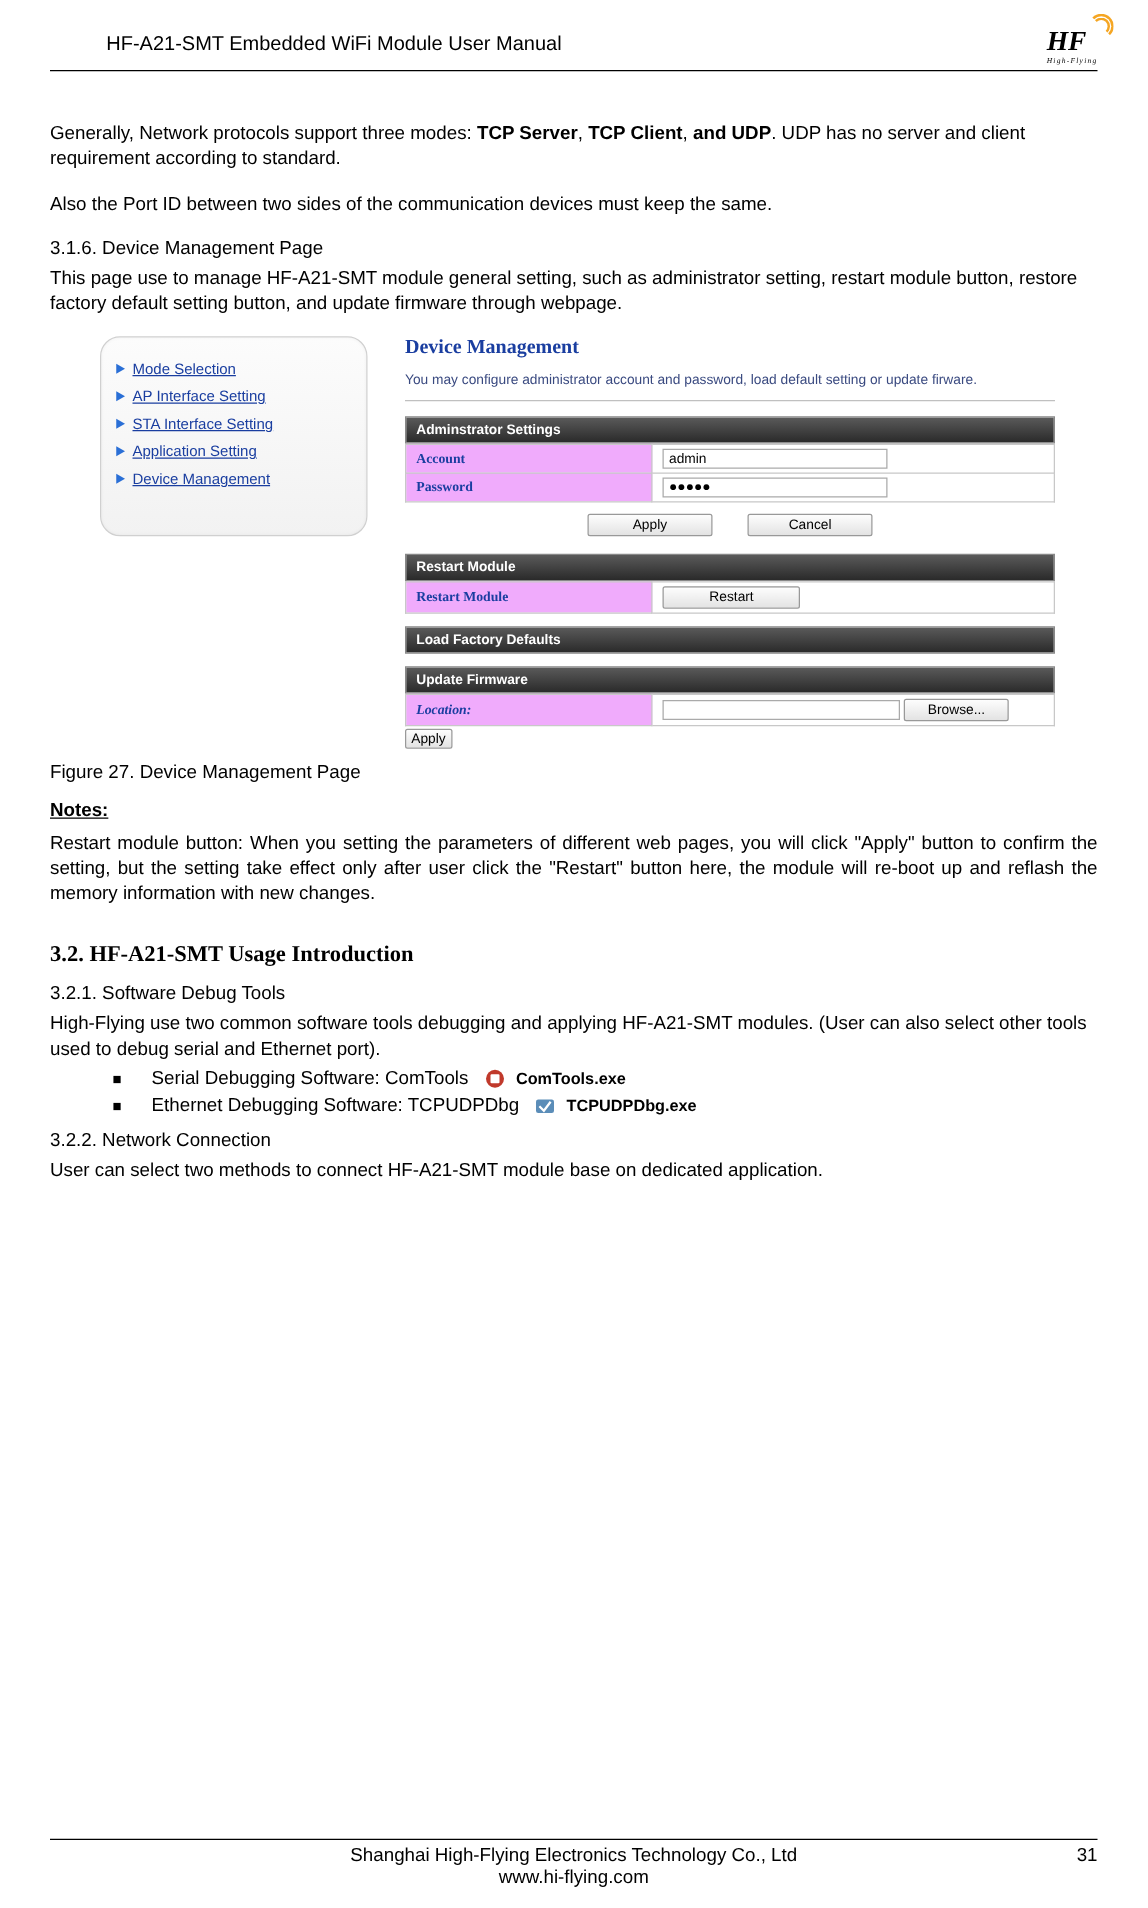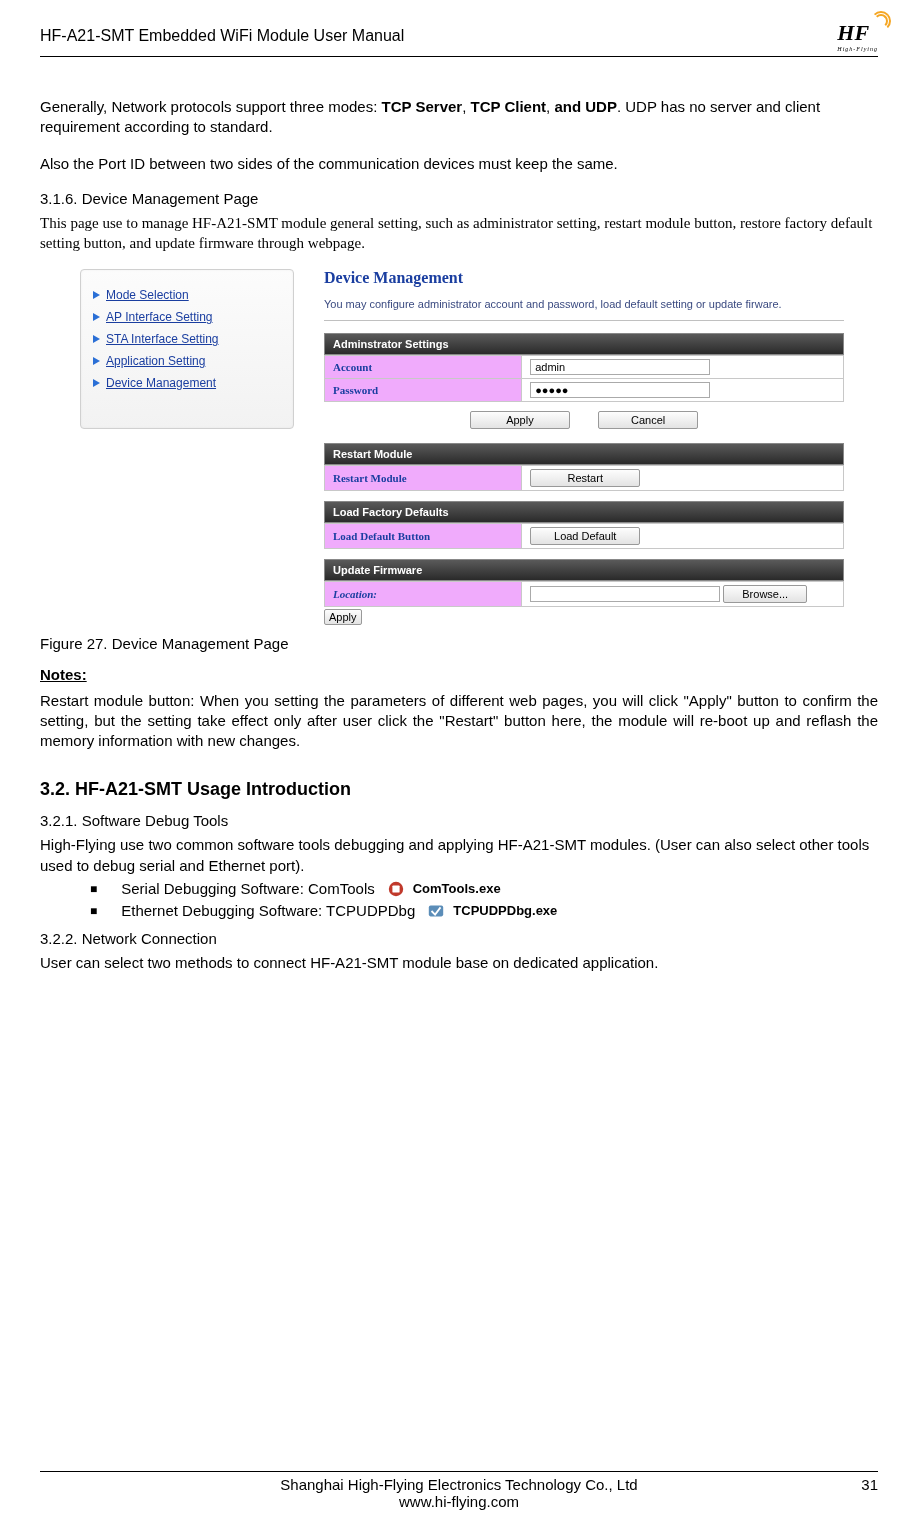--- a/index.html
+++ b/index.html
@@ -17,21 +17,21 @@
     position: relative;
   }
   .doc-header {
     display: flex;
     justify-content: space-between;
     align-items: center;
     border-bottom: 1px solid #000;
     padding-bottom: 4px;
     margin-bottom: 40px;
   }
-  .doc-header-title { font-size: 16px; }
+  .doc-header-title { font-size: 16px; margin-left: 45px; }
   .logo {
     font-style: italic;
     font-weight: bold;
     font-family: "Times New Roman", serif;
     font-size: 22px;
     position: relative;
   }
   .logo-wave {
     position: absolute;
     top: -8px; right: -12px;
@@ -45,21 +45,21 @@
     border-left-color: transparent;
     border-bottom-color: transparent;
   }
   .logo-wave::before { width: 10px; height: 10px; top: 2px; left: 0; }
   .logo-wave::after  { width: 16px; height: 16px; top: -1px; left: -3px; }
   .logo-sub { font-size: 6px; font-weight: normal; display: block; text-align: center; letter-spacing: 1px; }
   .para { margin: 8px 0 16px 0; line-height: 1.35; }
   .section-heading { margin: 10px 0 6px 0; }
   .notes { font-weight: bold; text-decoration: underline; margin-top: 14px; }
   .justify { text-align: justify; }
-  .h32 { font-weight: bold; font-size: 18px; margin: 28px 0 12px 0; }
+  .h32 { font-weight: bold; font-size: 18px; margin: 28px 0 12px 0; font-family: Liberation Serif, serif; }
   .bullet-list { list-style: none; padding-left: 50px; margin: 4px 0; }
   .bullet-list li { margin: 4px 0; display: flex; align-items: center; gap: 12px; }
   .bullet-list li::before { content: "■"; margin-right: 12px; font-size: 12px; }
   .tool-label { display: flex; align-items: center; gap: 8px; font-family: Tahoma, sans-serif; font-size: 13px; font-weight: bold; }
   .tool-icon { width: 18px; height: 18px; display: inline-block; }
   .doc-footer {
     position: absolute;
     bottom: 16px;
     left: 40px; right: 40px;
     border-top: 1px solid #000;
@@ -75,21 +75,21 @@
   .screenshot {
     display: flex;
     gap: 30px;
     margin: 10px 0 10px 40px;
     font-family: Tahoma, Arial, sans-serif;
   }
   .side-nav {
     width: 188px;
     background: linear-gradient(#fcfcfc,#f2f2f2);
     border: 1px solid #d0d0d0;
-    border-radius: 4px;
+    border-radius: 16px;
     padding: 10px 12px 30px 12px;
     box-shadow: inset 0 0 3px rgba(0,0,0,.05);
     height: fit-content;
   }
   .side-nav div {
     font-size: 12px;
     color: #1a3ea0;
     text-decoration: underline;
     margin: 8px 0;
     display: flex;
@@ -167,21 +167,21 @@
     </div>
   </div>
 
   <p class="para">
     <span>Generally, Network protocols support three modes: </span><b>TCP Server</b><span>, </span><b>TCP Client</b><span>, </span><b>and UDP</b><span>. UDP has no server and client requirement according to standard.</span>
   </p>
 
   <p class="para">Also the Port ID between two sides of the communication devices must keep the same.</p>
 
   <div class="section-heading">3.1.6.    Device Management Page</div>
-  <p class="para" style="margin-top:2px;font-family:Liberation Serif, serif;">This page use to manage HF-A21-SMT module general setting, such as administrator setting, restart module button, restore factory default setting button, and update firmware through webpage.</p>
+  <p class="para" style="margin-top:2px;">This page use to manage HF-A21-SMT module general setting, such as administrator setting, restart module button, restore factory default setting button, and update firmware through webpage.</p>
 
   <div class="screenshot">
     <div class="side-nav">
       <div>
           <span class="arrow-icon"></span>
           <span>Mode Selection</span>
         </div>
       <div>
           <span class="arrow-icon"></span>
           <span>AP Interface Setting</span>
@@ -228,28 +228,20 @@
         <tbody>
             <tr>
           <td class="label">Restart Module</td>
           <td class="value"><button class="btn" style="min-width:110px;">Restart</button></td>
         </tr>
       </tbody>
         </table>
       <div class="sec-gap"></div>
 
       <div class="section-bar">Load Factory Defaults</div>
-      <table class="form">
-        <tbody>
-            <tr>
-          <td class="label">Load Default Button</td>
-          <td class="value"><button class="btn" style="min-width:110px;">Load Default</button></td>
-        </tr>
-      </tbody>
-        </table>
       <div class="sec-gap"></div>
 
       <div class="section-bar">Update Firmware</div>
       <table class="form">
         <tbody>
             <tr>
           <td class="label" style="font-style:italic;">Location:</td>
           <td class="value">
             <input class="txt" style="width: 190px;" type="text">
             <button class="btn">Browse...</button>

